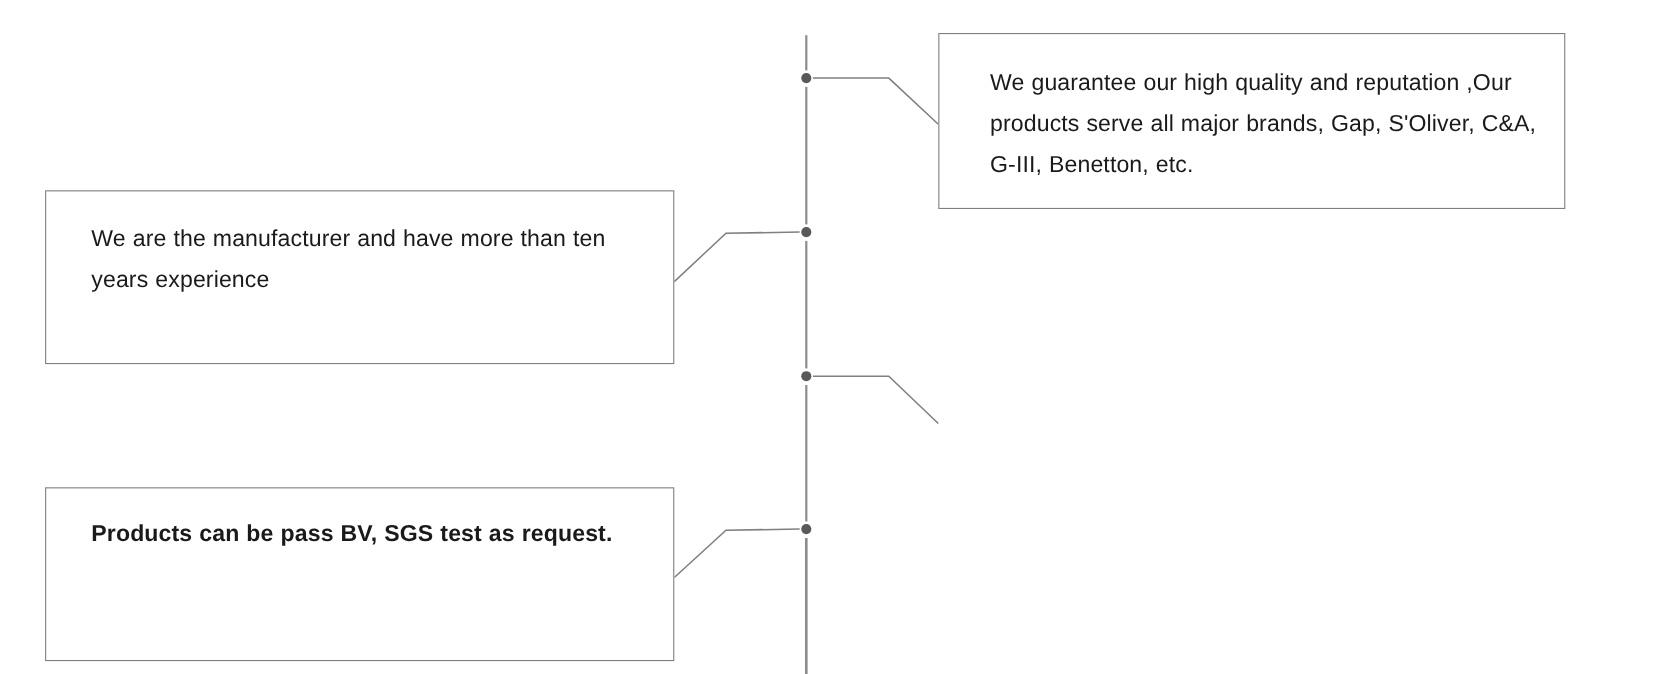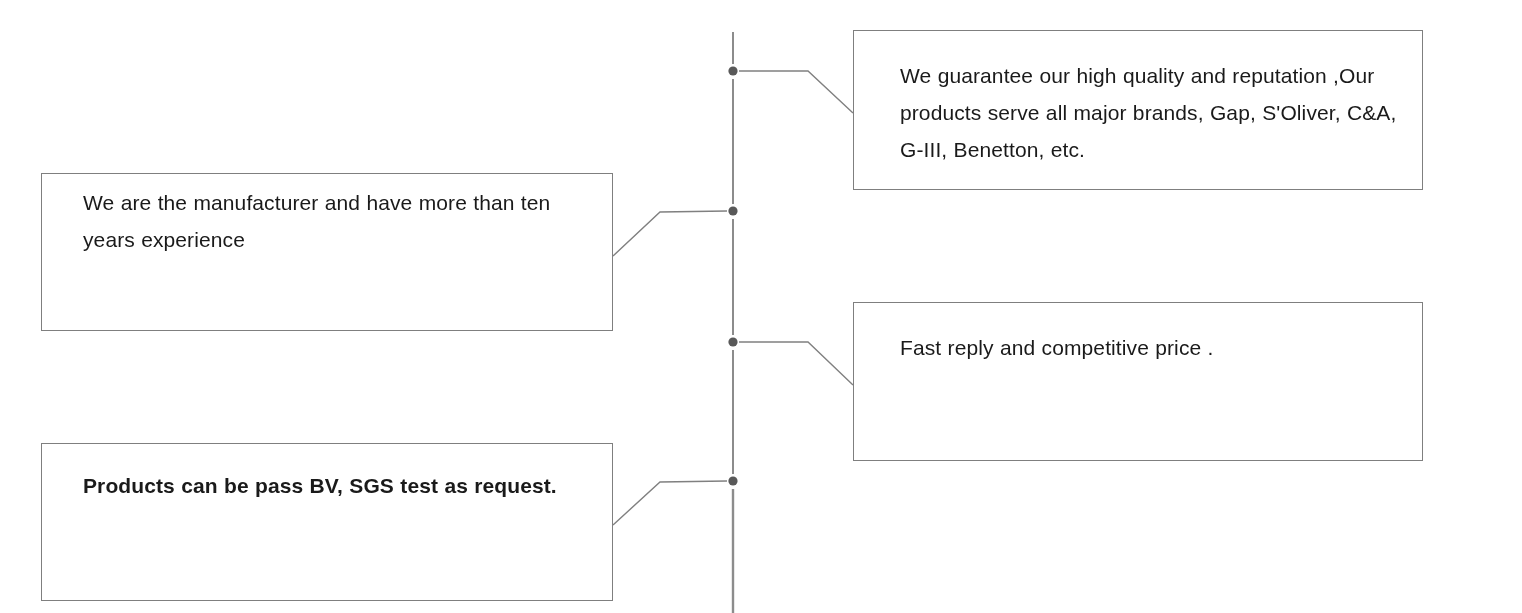--- a/index.html
+++ b/index.html
@@ -48,21 +48,21 @@
     color: #1a1a1a;
     letter-spacing: 0.1px;
     word-spacing: 0.4px;
   }
 
   
   #box-quality   { left: 853px;  top: 30px;  width: 570px; height: 160px; }
   #box-quality .text-box-inner { left: 46px; right: 24px; top: 26px; }
 
   #box-manufacturer { left: 41px; top: 173px; width: 572px; height: 158px; }
-  #box-manufacturer .text-box-inner { left: 41px; right: 20px; top: 10px; }
+  #box-manufacturer .text-box-inner { left: 41px; right: 20px; top: 25px; }
 
   #box-fastreply { left: 853px;  top: 302px; width: 570px; height: 159px; }
   #box-fastreply .text-box-inner { left: 46px; right: 24px; top: 26px; }
 
   #box-testing   { left: 41px;  top: 443px; width: 572px; height: 158px; font-weight: bold; }
   #box-testing .text-box-inner { left: 41px; right: 20px; top: 23px; }
 </style>
 </head>
 <body>
 
@@ -93,21 +93,18 @@
   </svg>
 
   <div class="text-box" id="box-quality">
     <div class="text-box-inner">We guarantee our high quality and reputation ,Our products serve all major brands, Gap, S'Oliver, C&amp;A, G-III, Benetton, etc.</div>
   </div>
 
   <div class="text-box" id="box-manufacturer">
     <div class="text-box-inner">We are the manufacturer and have more than ten years experience</div>
   </div>
 
-  <div class="text-box" id="box-fastreply">
-    <div class="text-box-inner">Fast reply and competitive price .</div>
-  </div>
 
   <div class="text-box" id="box-testing">
     <div class="text-box-inner">Products can be pass BV, SGS test as request.</div>
   </div>
 
 </div>
 
 </body></html>

